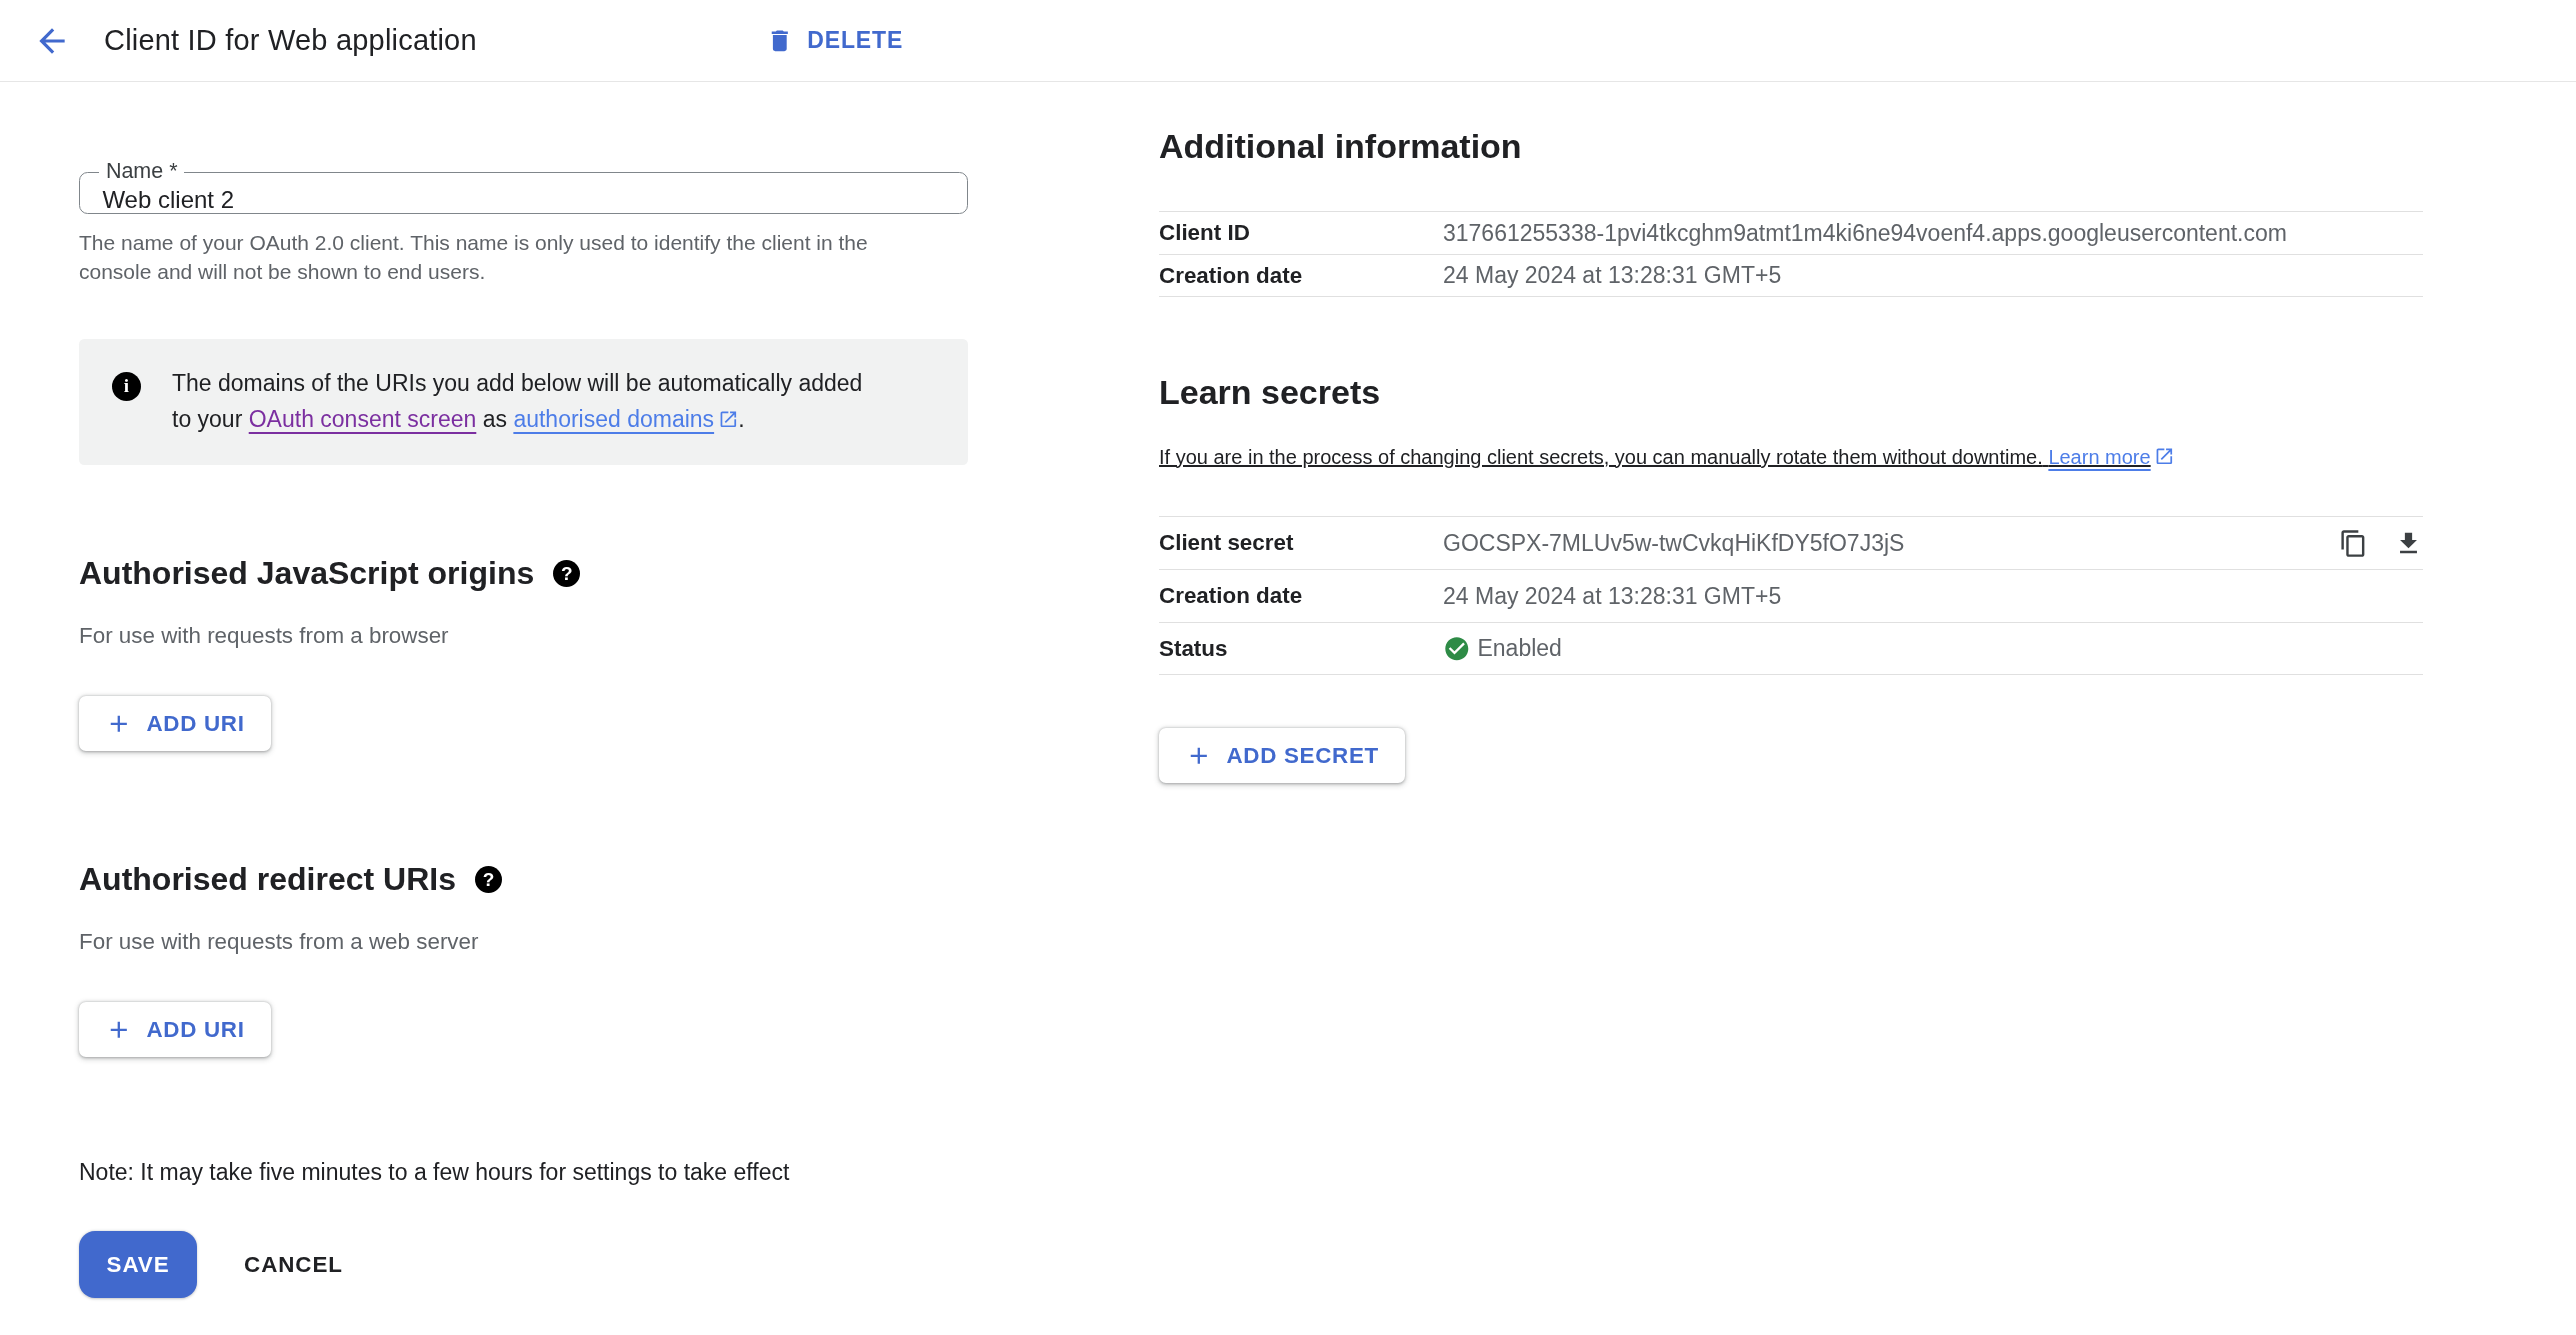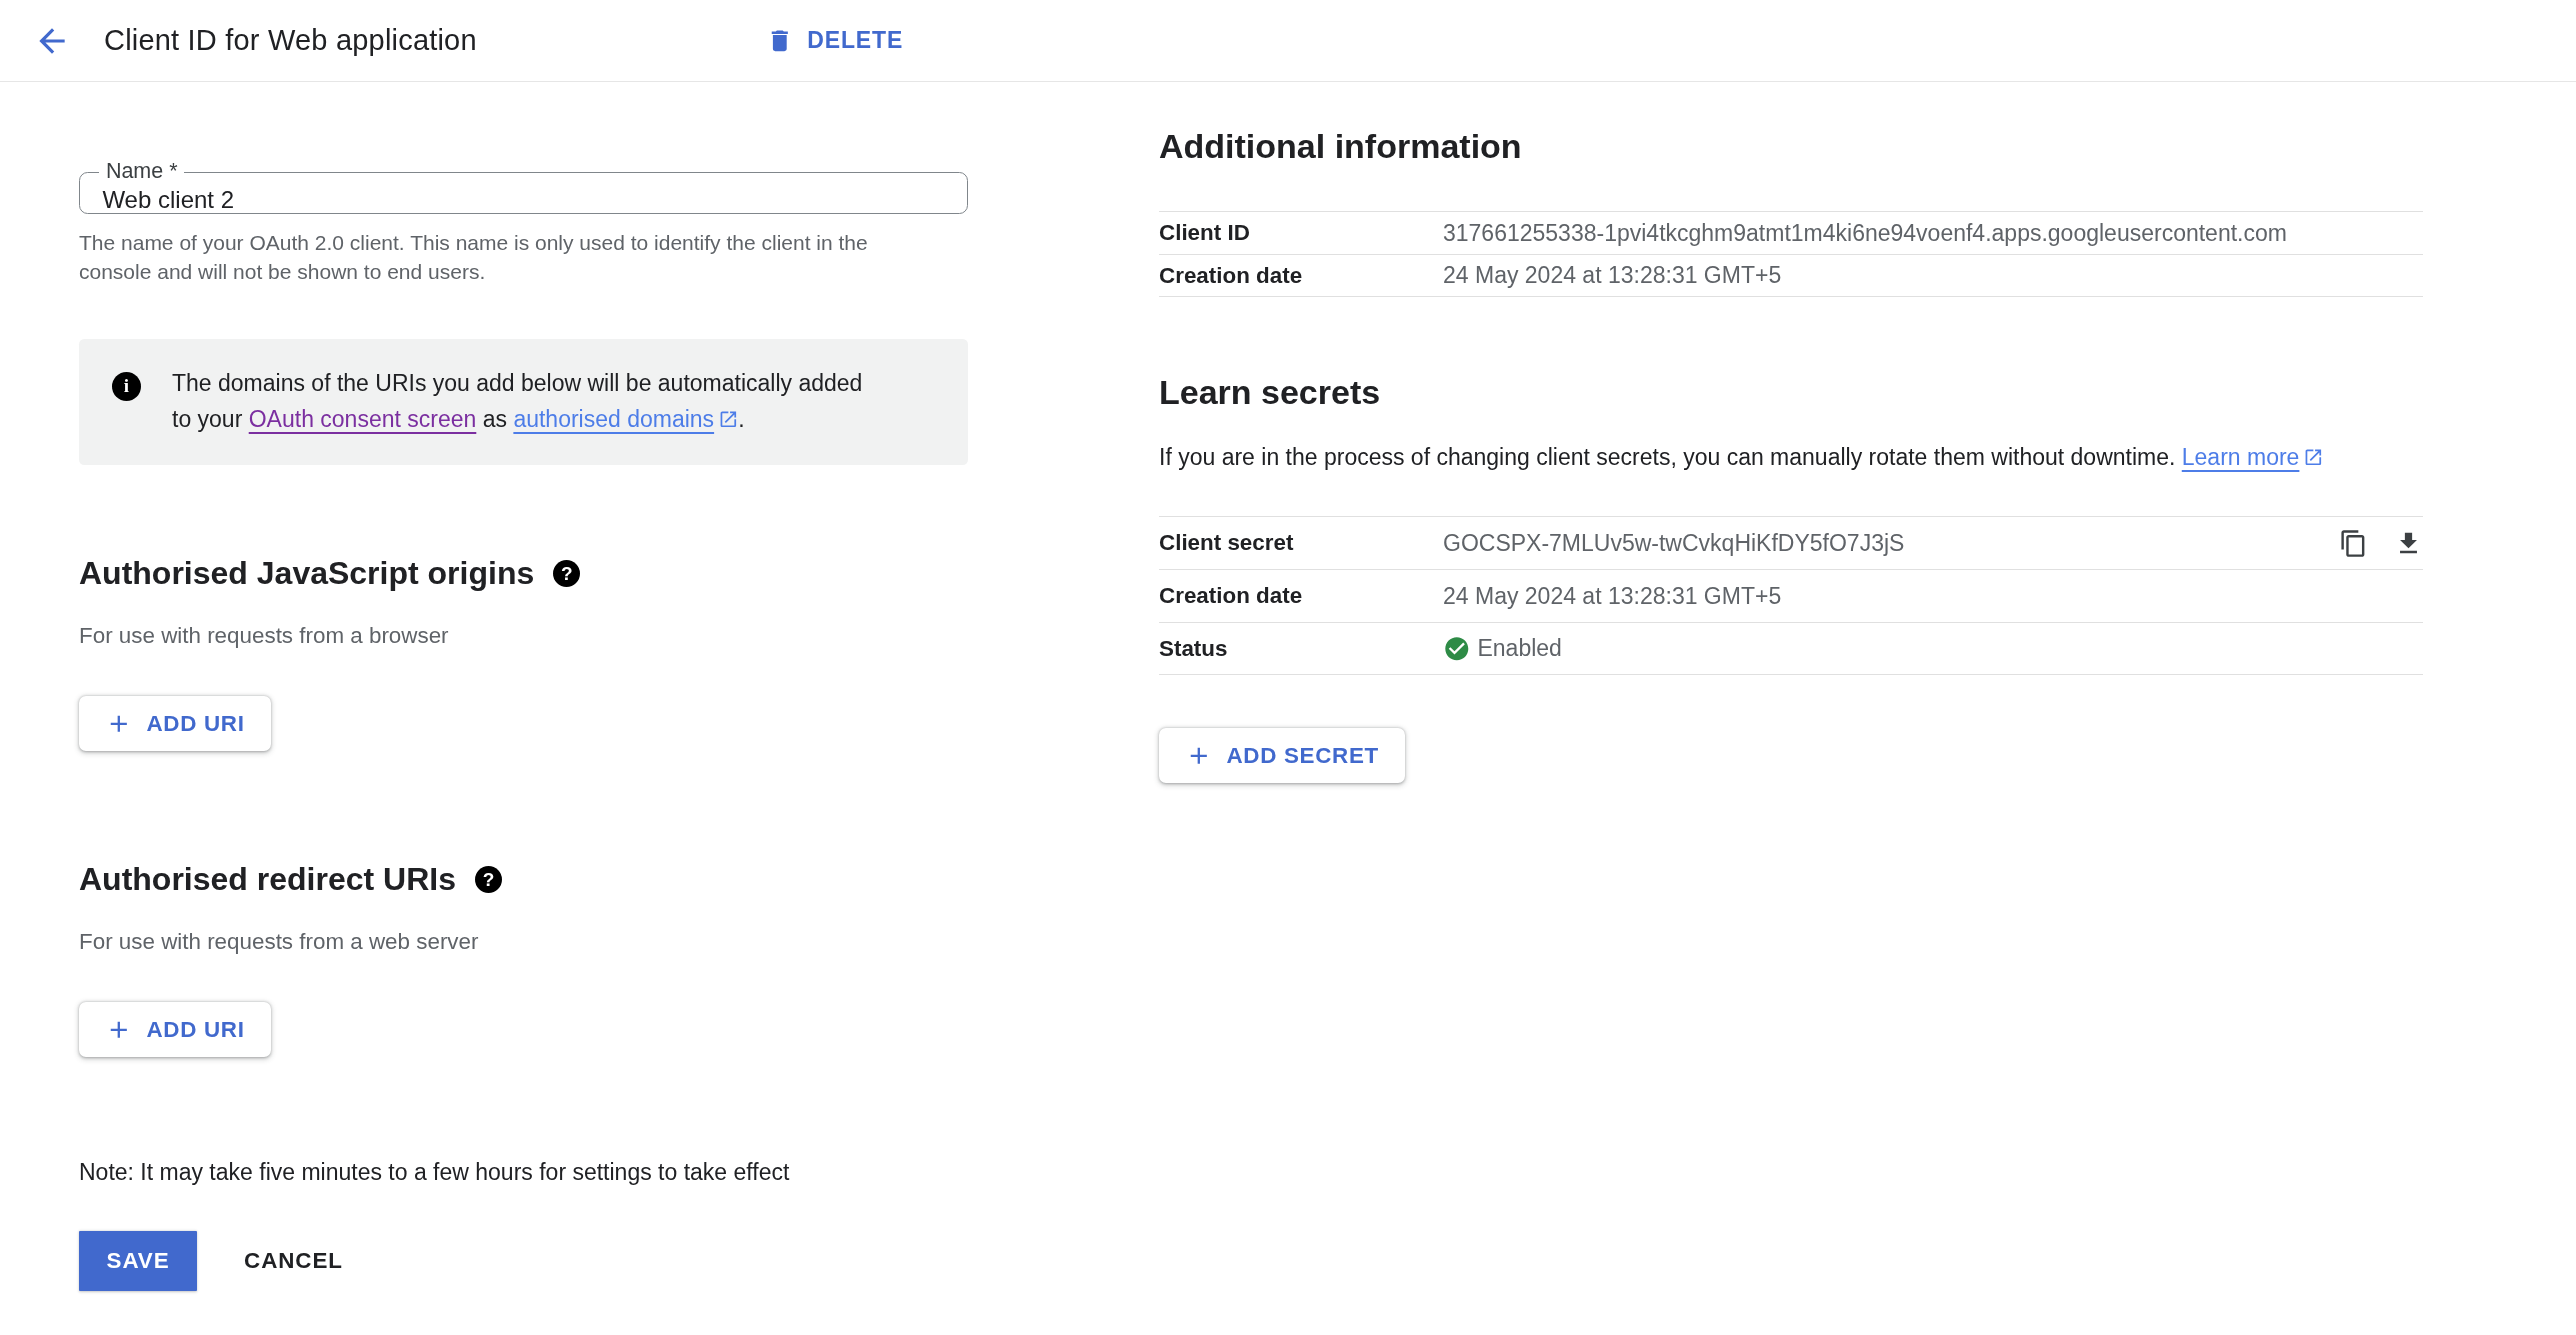--- a/index.html
+++ b/index.html
@@ -59,40 +59,40 @@
   .help-icon{width:27px;height:27px;border-radius:50%;background:#000;color:#fff;display:flex;
     align-items:center;justify-content:center;font-size:19px;font-weight:bold;cursor:pointer;}
   .section-sub{margin-top:31px;font-size:22.4px;color:var(--gray);}
   .add-btn{margin-top:47px;display:inline-flex;align-items:center;gap:13.8px;height:55px;padding:15px 26px;
     background:#fff;border:none;border-radius:6.9px;cursor:pointer;color:var(--accent);
     box-shadow:0 0.9px 2.6px rgba(60,64,67,.35),0 1.7px 5.2px 0.9px rgba(60,64,67,.18);}
   .add-btn .label{font-size:22.4px;font-weight:bold;letter-spacing:0.7px;font-family:inherit;}
 
   .note{margin-top:102px;font-size:23px;color:var(--ink);}
   .actions{margin-top:45px;display:flex;align-items:center;}
-  .save-btn{height:60px;padding:0 27.6px;background:var(--accent);color:#fff;border:none;border-radius:1px;
+  .save-btn{height:67px;padding:0 27.6px;background:var(--accent);color:#fff;border:none;border-radius:16px;
     font-size:22.4px;font-weight:bold;letter-spacing:0.9px;font-family:inherit;cursor:pointer;
     box-shadow:0 0.9px 2.6px rgba(60,64,67,.3);}
   .cancel-btn{margin-left:47px;background:none;border:none;font-size:22.4px;font-weight:bold;
     letter-spacing:0.9px;color:var(--ink);font-family:inherit;cursor:pointer;}
 
   
   .h2{font-size:34px;font-weight:bold;color:var(--ink);}
   .h2-top{margin-top:45px;}
   .h2-secrets{margin-top:76px;}
   .kv-table{margin-top:45px;width:1264px;}
   .kv-row{display:flex;align-items:center;border-top:1.7px solid var(--line);}
   .kv-table .kv-row:last-child{border-bottom:1.7px solid var(--line);}
   .row-h50{height:43px;}
   .row-h62{height:53px;}
   .kv-label{flex:0 0 284px;font-size:22.4px;font-weight:bold;color:var(--ink);}
   .kv-value{font-size:23px;color:var(--gray);display:flex;align-items:center;}
   .kv-actions{margin-left:auto;display:flex;align-items:center;gap:26px;color:var(--ink-soft);}
   .icon-btn{cursor:pointer;display:flex;align-items:center;justify-content:center;}
-  .secrets-desc{margin-top:27.6px;font-size:23px;line-height:34px;color:var(--ink);}
+  .secrets-desc{margin-top:27.6px;font-size:20px;line-height:34px;color:var(--ink);text-decoration:underline;}
   .secrets-desc a{color:var(--link);text-decoration:underline;text-underline-offset:5.2px;cursor:pointer;}
   .status-check{color:var(--green);margin-right:6.9px;display:flex;align-items:center;}
   .secrets-table{margin-top:40px;}
 </style>
 </head>
 <body>
 
 <div class="header">
   <div class="back-btn">
     <svg width="38" height="38" viewBox="0 0 24 24" fill="currentColor">

